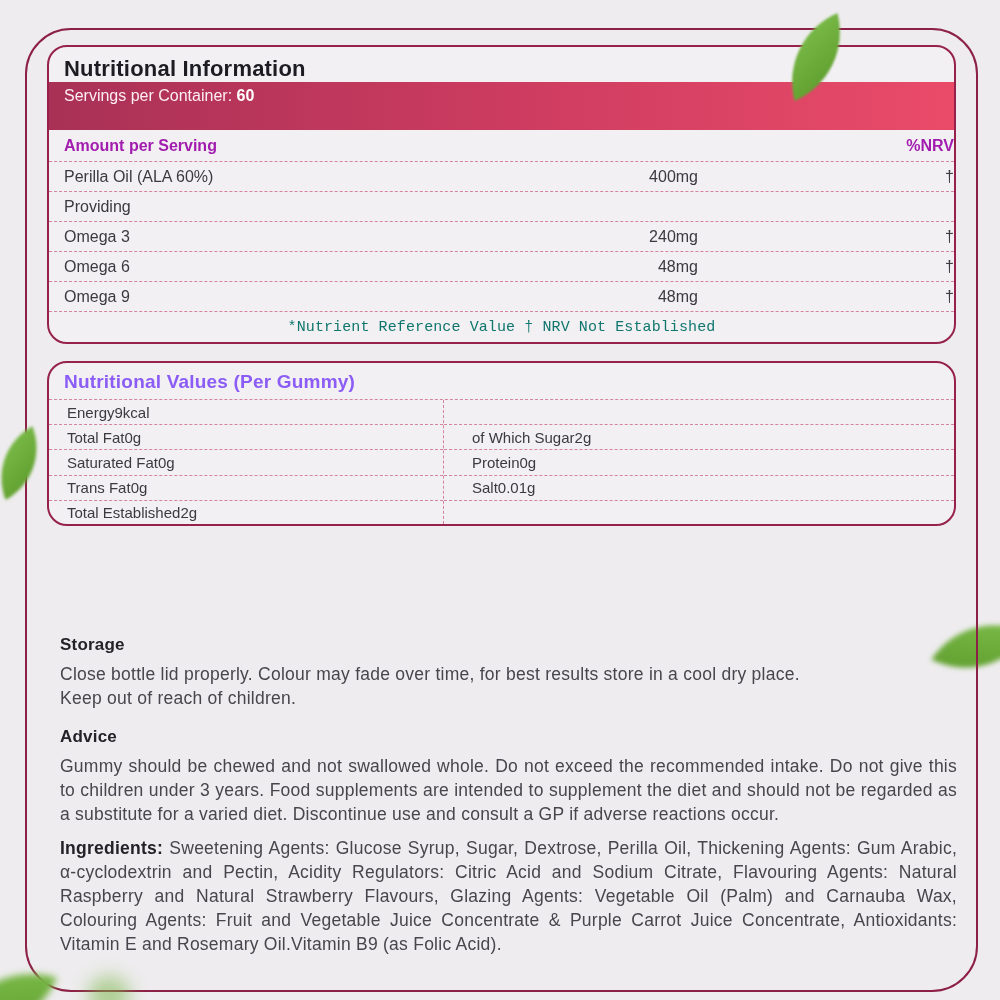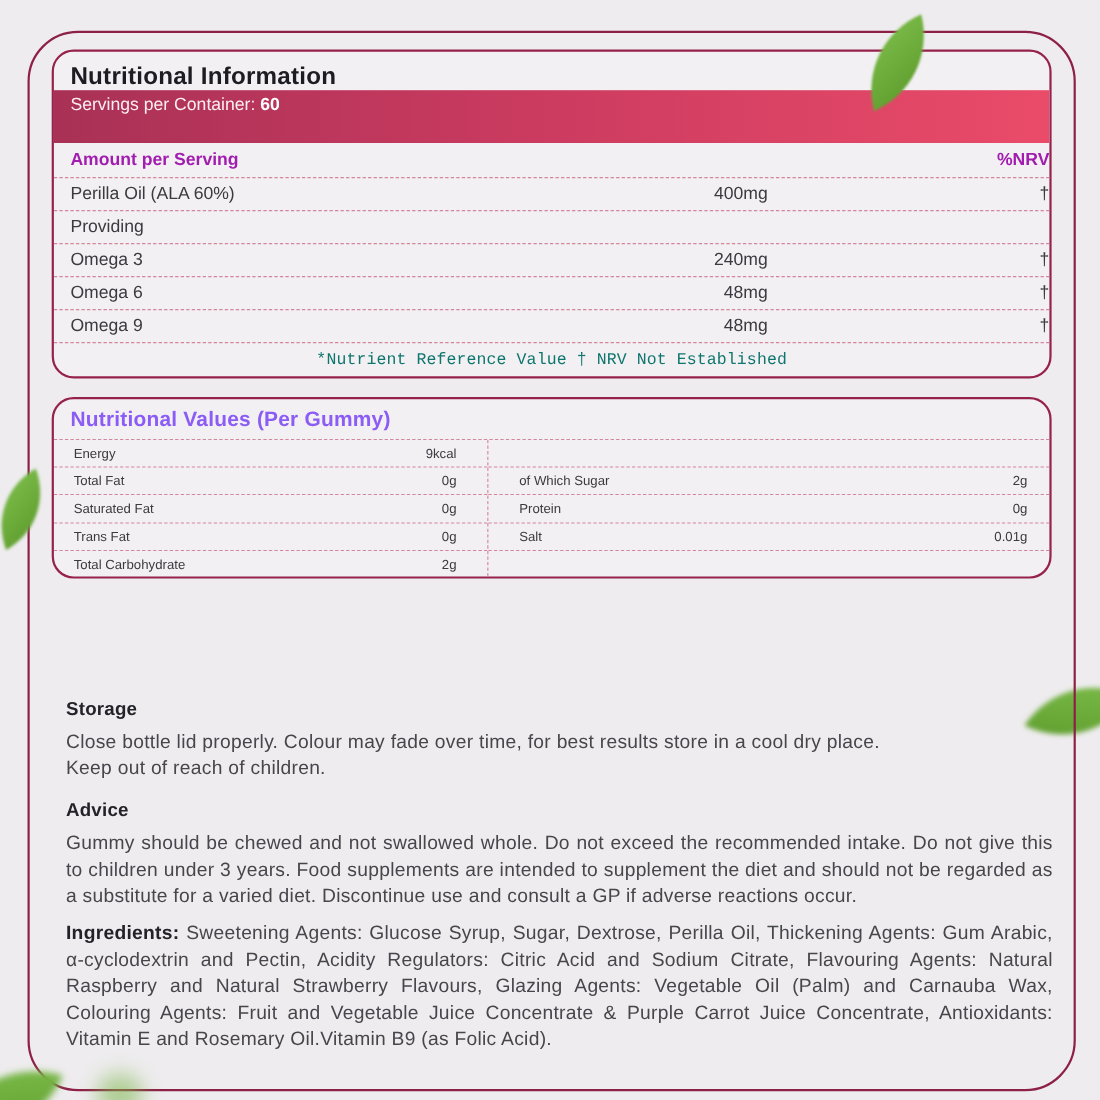--- a/index.html
+++ b/index.html
@@ -31,25 +31,25 @@
   .c-amt{text-align:right;}
   .c-nrv{text-align:right;padding-left:130px;box-sizing:border-box;}
   .p1-footnote{height:30px;display:flex;align-items:center;justify-content:center;
     font-size:15px;color:#0f766e;letter-spacing:.1px;font-family:Liberation Mono, monospace;}
 
   .p2-title{height:36px;box-sizing:border-box;padding:8px 0 0 15px;font-size:19px;
     font-weight:700;color:#8b5cf6;letter-spacing:.2px;}
   .p2-table{display:flex;border-top:1.5px dashed #d4849b;height:124px;}
   .p2-colL{width:394px;}
   .p2-colR{flex:1;border-left:1.5px dashed #d4849b;}
-  .p2-row{height:24.2px;display:flex;justify-content:space-between;align-items:center;
-    font-size:12px;color:#3a3a40;border-bottom:1.5px dashed #d4849b;}
+  .p2-row{height:24.2px;display:flex;justify-content:flex-start;align-items:center;
+    font-size:15px;color:#3a3a40;border-bottom:1.5px dashed #d4849b;}
   .p2-row:last-child{border-bottom:none;}
   .p2-colL .p2-row{padding:0 28px 0 18px;}
-  .p2-colR .p2-row{padding:0 20px 0 28px;gap:44px;}
+  .p2-colR .p2-row{padding:0 20px 0 28px;}
 
   
   .sec{position:absolute;left:60px;width:897px;color:#46464c;z-index:3;}
   .sec h3{margin:0 0 7px 0;font-size:17px;font-weight:700;color:#222228;letter-spacing:.2px;}
   .sec p{margin:0;font-size:17.5px;line-height:24px;letter-spacing:.25px;}
   .pre{white-space:pre-line;}
   .just{text-align:justify;}
   .sec-suggested{top:528px;}
   .sec-storage{top:621px;}
   .sec-advice{top:713px;}
@@ -137,21 +137,21 @@
           </div>
         <div class="p2-row">
             <span>Saturated Fat</span>
             <span>0g</span>
           </div>
         <div class="p2-row">
             <span>Trans Fat</span>
             <span>0g</span>
           </div>
         <div class="p2-row">
-            <span>Total Carbohydrate</span>
+            <span>Total Established</span>
             <span>2g</span>
           </div>
       </div>
       <div class="p2-colR">
         <div class="p2-row">
             <span></span>
             <span></span>
           </div>
         <div class="p2-row">
             <span>of Which Sugar</span>

